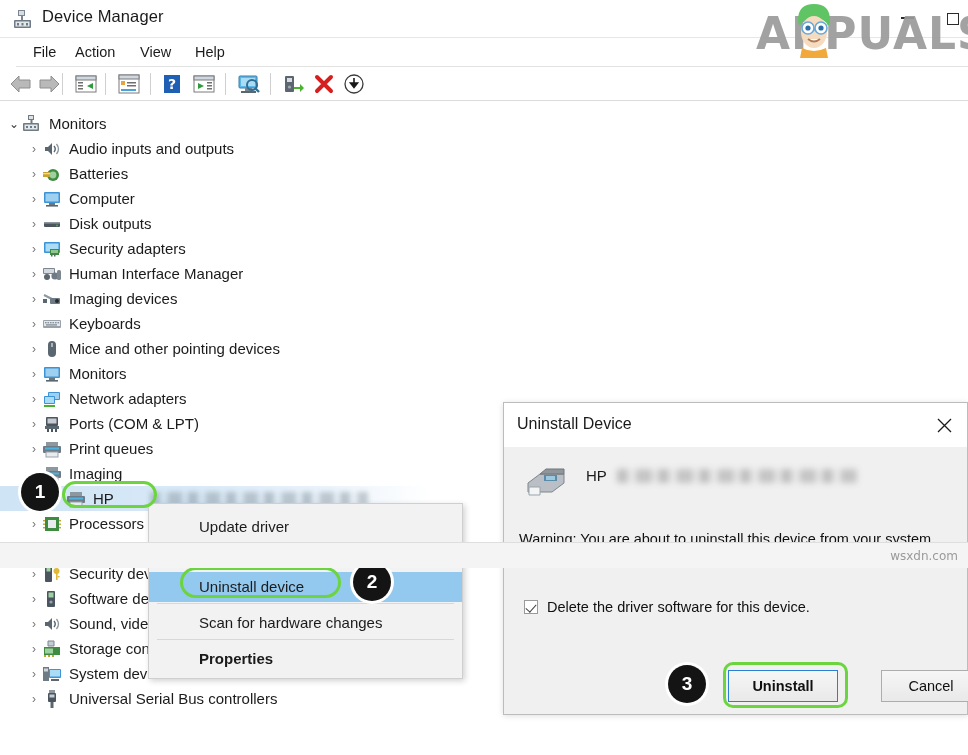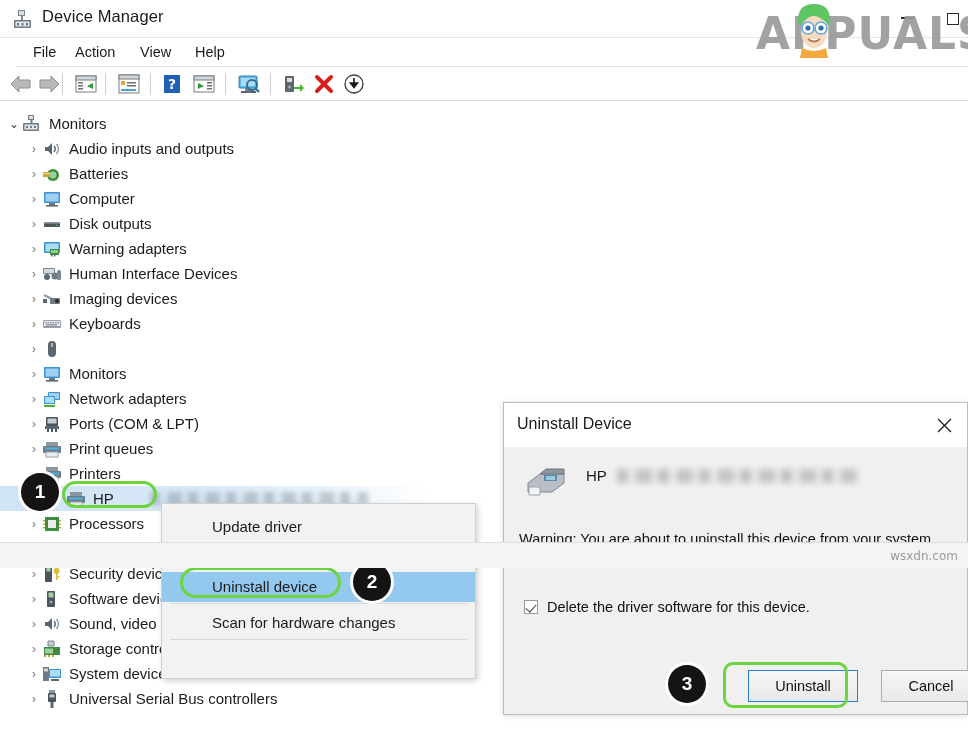--- a/index.html
+++ b/index.html
@@ -89,21 +89,20 @@
       rgba(125,140,150,.5) 19px, rgba(125,140,150,.5) 31px,
       rgba(125,140,150,.06) 33px, rgba(125,140,150,.06) 38px);
     filter: blur(2.6px); opacity: .85;
   }
 
   
   #ctxmenu {
     position: absolute; left: 148px; top: 503px; width: 315px; height: 176px;
     background: #f2f2f2; border: 1px solid #cfcfcf;
     box-shadow: 2px 2px 6px rgba(0,0,0,.18);
-    margin-left: 13px;
   }
   .mi {
     position: absolute; left: 0; width: 313px; height: 30px; line-height: 30px;
     padding-left: 50px; font-size: 15px; color: #1b1b1b; white-space: nowrap;
   }
   .mi.sel { background: #94c9ef; }
   .mi.bold { font-weight: bold; }
   #ctx-sep {
     position: absolute; left: 8px; width: 297px; height: 1px; background: #d8d8d8;
   }
@@ -162,21 +161,21 @@
   }
   #dlg-check-label { font-size: 14.5px; color: #101010; }
 
   .dlgbtn {
     position: absolute; top: 267px; height: 32px;
     background: linear-gradient(#f6f6f6,#e9e9e9);
     border: 1px solid #adadad;
     font-size: 14.5px; color: #101010;
     display: flex; align-items: center; justify-content: center;
   }
-  #btn-uninstall { left: 244px; width: 110px; border: 1px solid #2a7fd4; }
+  #btn-uninstall { left: 224px; width: 110px; border: 1px solid #2a7fd4; font-weight: bold; }
   #btn-cancel   { left: 365px; width: 100px; margin-left: 12px; }
 
   
   .ring {
     position: absolute; border: 3px solid #6cd43f; border-radius: 22px;
     pointer-events: none;
   }
   #ring-hp      { left: 62px;  top: 481px; width: 95px;  height: 27px; }
   #ring-ctx     { left: 180px; top: 567px; width: 161px; height: 31px; }
   #ring-btn     { left: 723px; top: 662px; width: 125px; height: 46px; border-radius:10px;}
@@ -414,35 +413,35 @@
       <span class="ticon">
         <svg width="20" height="18" viewBox="0 0 20 18">
             <rect x="2" y="2" width="16" height="11" rx="1" fill="#3c93d6"></rect>
             <rect x="3.5" y="3.5" width="13" height="8" fill="#aadcf5"></rect>
             <rect x="8" y="9" width="9" height="6" fill="#3f8b3f"></rect>
             <rect x="9" y="10" width="7" height="3" fill="#8fc78f"></rect>
             <rect x="9" y="14.5" width="1.5" height="2" fill="#5a6670"></rect>
             <rect x="12" y="14.5" width="1.5" height="2" fill="#5a6670"></rect>
           </svg>
       </span>
-      <span class="tlabel">Warning adapters</span>
+      <span class="tlabel">Security adapters</span>
     </div>
 
     <div class="row" style="top:160px; padding-left:26px">
       <span class="chev">›</span>
       <span class="ticon">
         <svg width="20" height="18" viewBox="0 0 20 18">
             <rect x="1" y="3" width="12" height="6" rx="1" fill="#7d8790"></rect>
             <rect x="2" y="4" width="10" height="4" fill="#d4dadf"></rect>
             <circle cx="5" cy="12" r="3" fill="#5a6670"></circle>
             <circle cx="13" cy="11" r="3.6" fill="#6e7a85"></circle>
             <rect x="15" y="5" width="4" height="10" rx="1.5" fill="#7d8790"></rect>
           </svg>
       </span>
-      <span class="tlabel">Human Interface Devices</span>
+      <span class="tlabel">Human Interface Manager</span>
     </div>
 
     <div class="row" style="top:185px; padding-left:26px">
       <span class="chev">›</span>
       <span class="ticon">
         <svg width="20" height="18" viewBox="0 0 20 18">
             <path d="M2 5 L12 10" stroke="#8d979f" stroke-width="2"></path>
             <rect x="8" y="8" width="10" height="6" rx="1" fill="#6e7a85"></rect>
             <circle cx="15" cy="11" r="2" fill="#2b2b2b"></circle>
             <rect x="1" y="9" width="4" height="4" fill="#5a6670"></rect>
@@ -470,20 +469,21 @@
     </div>
 
     <div class="row" style="top:235px; padding-left:26px">
       <span class="chev">›</span>
       <span class="ticon">
         <svg width="20" height="18" viewBox="0 0 20 18">
             <rect x="6" y="1" width="8" height="16" rx="4" fill="#5a6670"></rect>
             <rect x="9.3" y="3" width="1.4" height="4" fill="#cfd5da"></rect>
           </svg>
       </span>
+      <span class="tlabel">Mice and other pointing devices</span>
     </div>
 
     <div class="row" style="top:260px; padding-left:26px">
       <span class="chev">›</span>
       <span class="ticon">
         <svg width="20" height="18" viewBox="0 0 20 18">
             <rect x="2" y="2" width="16" height="11" rx="1" fill="#3c93d6"></rect>
             <rect x="3.5" y="3.5" width="13" height="8" fill="#9fd0f0"></rect>
             <rect x="7" y="13" width="6" height="2" fill="#6c7880"></rect>
             <rect x="4" y="15" width="12" height="1.6" fill="#5a6670"></rect>
@@ -537,21 +537,21 @@
     <div class="row" style="top:360px; padding-left:26px">
       <span class="chev open">⌄</span>
       <span class="ticon">
         <svg width="20" height="18" viewBox="0 0 20 18">
             <rect x="4" y="2" width="12" height="4" fill="#8d979f"></rect>
             <rect x="1" y="6" width="18" height="7" rx="1" fill="#6e7a85"></rect>
             <rect x="3" y="7.5" width="14" height="2" fill="#4fb3e0"></rect>
             <rect x="4" y="12" width="12" height="5" fill="#e8ecef" stroke="#9aa3ab"></rect>
           </svg>
       </span>
-      <span class="tlabel">Printers</span>
+      <span class="tlabel">Imaging</span>
     </div>
 
     <div class="row" id="row-hp" style="top:385px; padding-left:66px; width:430px">
       <span class="ticon">
         <svg width="20" height="18" viewBox="0 0 20 18">
             <rect x="4" y="2" width="12" height="4" fill="#8d979f"></rect>
             <rect x="1" y="6" width="18" height="7" rx="1" fill="#6e7a85"></rect>
             <rect x="3" y="7.5" width="14" height="2" fill="#4fb3e0"></rect>
             <rect x="4" y="12" width="12" height="5" fill="#e8ecef" stroke="#9aa3ab"></rect>
           </svg>
@@ -669,20 +669,21 @@
     </div>
   </div>
 
   <div id="ctxmenu">
     <div class="mi" style="top:8px">Update driver</div>
     <div class="mi" style="top:38px">Disable device</div>
     <div class="mi sel" style="top:68px">Uninstall device</div>
     <div id="ctx-sep" style="top:99px"></div>
     <div class="mi" style="top:104px">Scan for hardware changes</div>
     <div id="ctx-sep2" style="top:135px"></div>
+    <div class="mi bold" style="top:140px">Properties</div>
   </div>
 
   <div id="dialog">
     <div id="dlg-titlebar">
       <div id="dlg-title">Uninstall Device</div>
       <div id="dlg-close">
         <svg width="17" height="17" viewBox="0 0 17 17">
           <path d="M2 2 L15 15 M15 2 L2 15" stroke="#1b1b1b" stroke-width="1.3"></path>
         </svg>
       </div>

